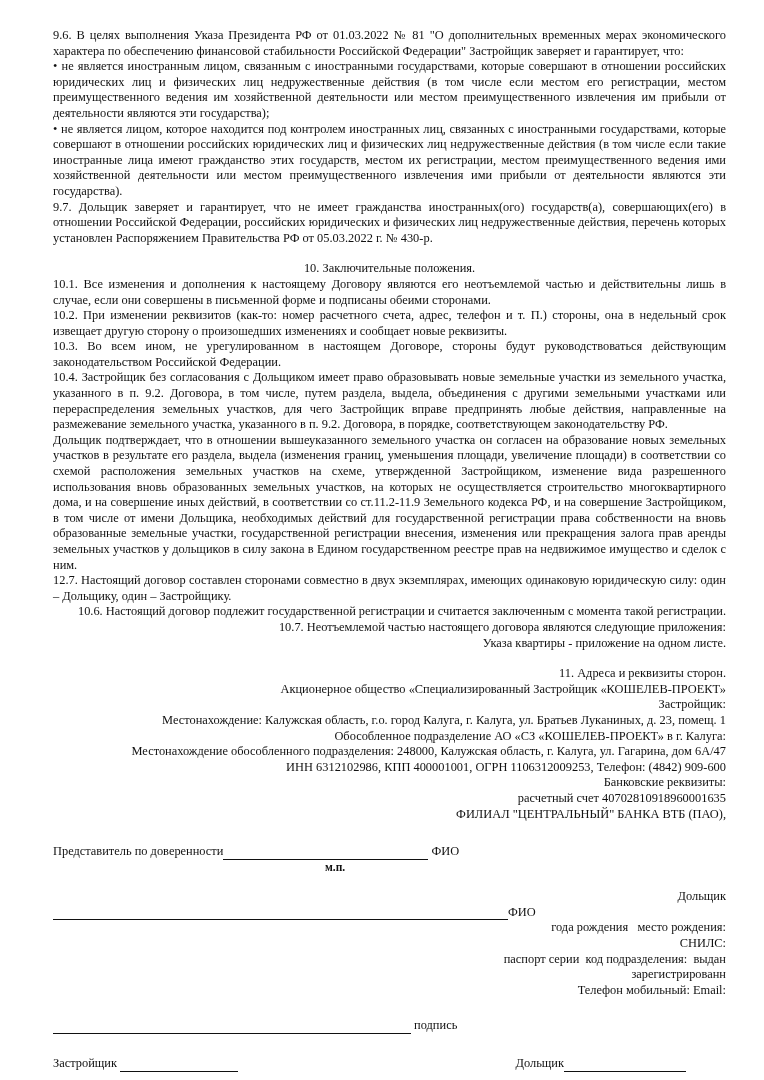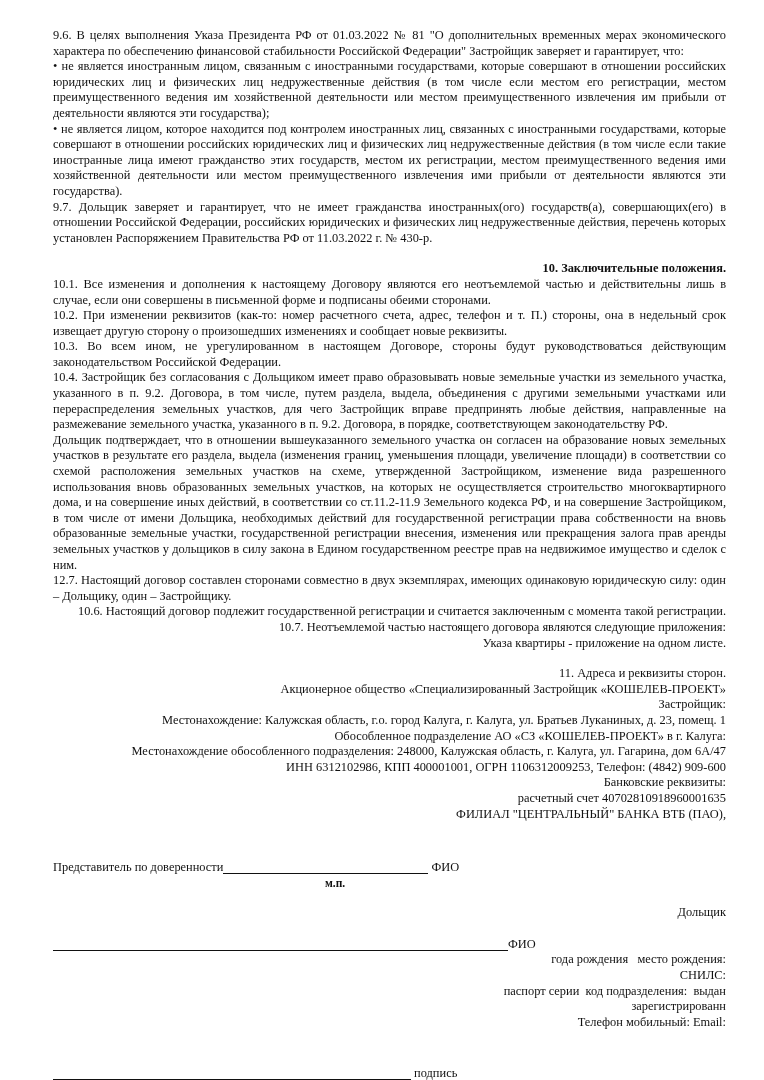--- a/index.html
+++ b/index.html
@@ -9,37 +9,37 @@
     width: 764px; height: 988px;
     box-sizing: border-box;
     padding: 28px 38px 4px 53px;
     font-family: "Liberation Serif", serif;
     font-size: 12.4px;
     line-height: 15.6px;
     color: #111;
   }
   .p { margin: 0; text-align: justify; }
   .p.left { text-align: right; }
-  .h-center { text-align: right; font-weight: bold; margin: 15px 0 0 0; }
+  .h-center { text-align: center; font-weight: normal; margin: 15px 0 0 0; }
   .bold { font-weight: normal; }
   .gap { height: 15px; }
   .sig-line { display: inline-block; border-bottom: 1px solid #111; vertical-align: baseline; height: 11px; }
-  .row { display: flex; align-items: center; margin-top: 16px; }
+  .row { display: flex; align-items: flex-end; }
   .mp { margin-left: 272px; font-weight: bold; font-size: 11.5px; }
   .bottom-row { display: flex; justify-content: space-between; margin-top: 22px; padding-right: 40px; }
 </style>
 </head>
 <body>
 
 <div class="page">
 
   <p class="p">9.6. В целях выполнения Указа Президента РФ от 01.03.2022 № 81 "О дополнительных временных мерах экономического характера по обеспечению финансовой стабильности Российской Федерации" Застройщик заверяет и гарантирует, что:</p>
   <p class="p">• не является иностранным лицом, связанным с иностранными государствами, которые совершают в отношении российских юридических лиц и физических лиц недружественные действия (в том числе если местом его регистрации, местом преимущественного ведения им хозяйственной деятельности или местом преимущественного извлечения им прибыли от деятельности являются эти государства);</p>
   <p class="p">• не является лицом, которое находится под контролем иностранных лиц, связанных с иностранными государствами, которые совершают в отношении российских юридических лиц и физических лиц недружественные действия (в том числе если такие иностранные лица имеют гражданство этих государств, местом их регистрации, местом преимущественного ведения ими хозяйственной деятельности или местом преимущественного извлечения ими прибыли от деятельности являются эти государства).</p>
-  <p class="p">9.7. Дольщик заверяет и гарантирует, что не имеет гражданства иностранных(ого) государств(а), совершающих(его) в отношении Российской Федерации, российских юридических и физических лиц недружественные действия, перечень которых установлен Распоряжением Правительства РФ от 11.03.2022 г. № 430-р.</p>
+  <p class="p">9.7. Дольщик заверяет и гарантирует, что не имеет гражданства иностранных(ого) государств(а), совершающих(его) в отношении Российской Федерации, российских юридических и физических лиц недружественные действия, перечень которых установлен Распоряжением Правительства РФ от 05.03.2022 г. № 430-р.</p>
 
   <p class="h-center">10. Заключительные положения.</p>
   <p class="p">10.1. Все изменения и дополнения к настоящему Договору являются его неотъемлемой частью и действительны лишь в случае, если они совершены в письменной форме и подписаны обеими сторонами.</p>
   <p class="p">10.2. При изменении реквизитов (как-то: номер расчетного счета, адрес, телефон и т. П.) стороны, она в недельный срок извещает другую сторону о произошедших изменениях и сообщает новые реквизиты.</p>
   <p class="p">10.3. Во всем ином, не урегулированном в настоящем Договоре, стороны будут руководствоваться действующим законодательством Российской Федерации.</p>
   <p class="p">10.4. Застройщик без согласования с Дольщиком имеет право образовывать новые земельные участки из земельного участка, указанного в п. 9.2. Договора, в том числе, путем раздела, выдела, объединения с другими земельными участками или перераспределения земельных участков, для чего Застройщик вправе предпринять любые действия, направленные на размежевание земельного участка, указанного в п. 9.2. Договора, в порядке, соответствующем законодательству РФ.</p>
   <p class="p">Дольщик подтверждает, что в отношении вышеуказанного земельного участка он согласен на образование новых земельных участков в результате его раздела, выдела (изменения границ, уменьшения площади, увеличение площади) в соответствии со схемой расположения земельных участков на схеме, утвержденной Застройщиком, изменение вида разрешенного использования вновь образованных земельных участков, на которых не осуществляется строительство многоквартирного дома, и на совершение иных действий, в соответствии со ст.11.2-11.9 Земельного кодекса РФ, и на совершение Застройщиком, в том числе от имени Дольщика, необходимых действий для государственной регистрации права собственности на вновь образованные земельные участки, государственной регистрации внесения, изменения или прекращения залога прав аренды земельных участков у дольщиков в силу закона в Едином государственном реестре прав на недвижимое имущество и сделок с ним.</p>
   <p class="p">12.7. Настоящий договор составлен сторонами совместно в двух экземплярах, имеющих одинаковую юридическую силу: один – Дольщику, один – Застройщику.</p>
   <p class="p left">10.6. Настоящий договор подлежит государственной регистрации и считается заключенным с момента такой регистрации.</p>
   <p class="p left">10.7. Неотъемлемой частью настоящего договора являются следующие приложения:</p>

